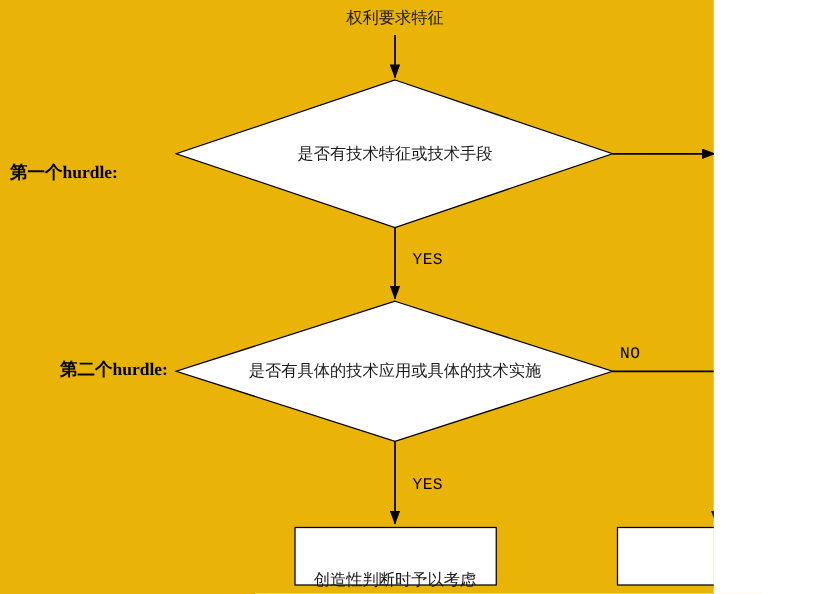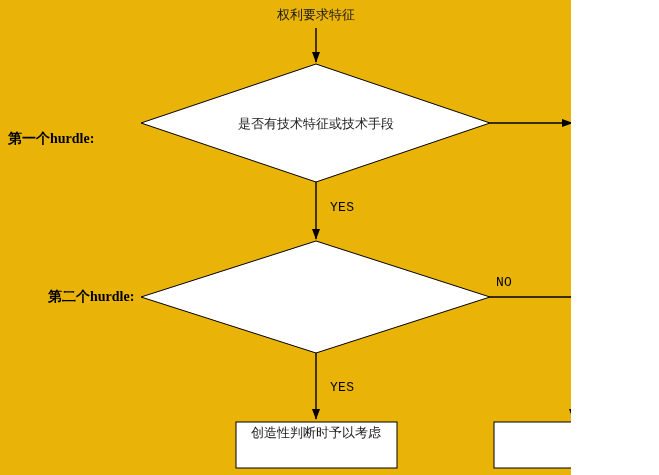--- a/index.html
+++ b/index.html
@@ -90,20 +90,21 @@
     <rect x="236" y="422" width="161" height="46" fill="#ffffff" stroke="#000000" stroke-width="1"></rect>
     <rect x="494" y="422" width="161" height="46" fill="#ffffff" stroke="#000000" stroke-width="1"></rect>
   </svg>
 
   <div class="txt cjk centered" style="left:316px; top:8px;">权利要求特征</div>
 
   <div class="txt hurdle-label" style="left:8px; top:116px;margin-top:16px;">第一个hurdle:</div>
   <div class="txt hurdle-label" style="left:8px; top:290px;margin-left:40px;">第二个hurdle:</div>
 
   <div class="txt cjk centered" style="left:316px; top:117px;">是否有技术特征或技术手段</div>
+  <div class="txt cjk centered" style="left:316px; top:291px;">是否有具体的技术应用或具体的技术实施</div>
 
   <div class="txt edge-label" style="left:330px; top:201px;">YES</div>
   <div class="txt edge-label" style="left:496px; top:276px;">NO</div>
   <div class="txt edge-label" style="left:330px; top:381px;">YES</div>
 
-  <div class="txt box-text centered" style="left:316px; top:426px;">创造性判断时予以考虑</div>
+  <div class="txt box-text centered" style="left:316px; top:458px;">创造性判断时予以考虑</div>
 
 </div>
 
 </body></html>

